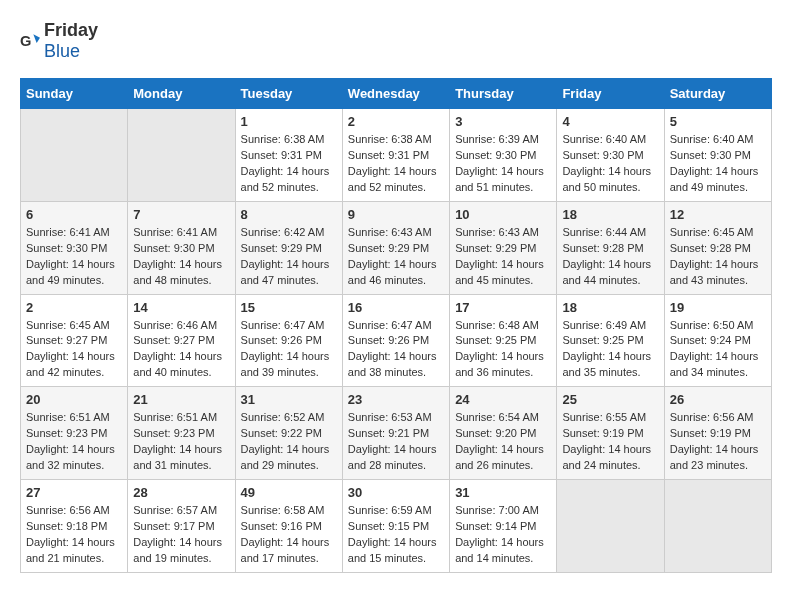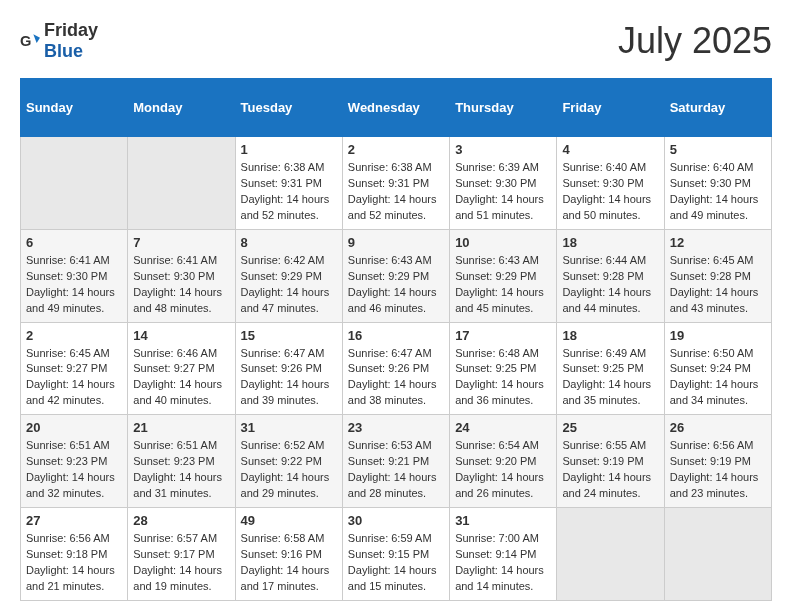--- a/index.html
+++ b/index.html
@@ -21,21 +21,21 @@
       align-items: center;
       gap: 4px;
     }
     .logo-text-general {
       font-size: 18px;
       font-weight: bold;
       color: #333;
     }
     .logo-text-blue {
       font-size: 18px;
-      font-weight: bold;
+      font-weight: normal;
       color: #1a5fa8;
     }
     .logo-icon {
       width: 20px;
       height: 20px;
     }
     .title-area {
       text-align: right;
     }
     .month-title {
@@ -50,21 +50,21 @@
     table {
       width: 100%;
       border-collapse: collapse;
       table-layout: fixed;
     }
     thead tr th {
       background-color: #1a73c1;
       color: white;
       font-size: 13px;
       font-weight: bold;
-      padding: 21px 5px;
+      padding: 7px 5px;
       text-align: left;
       border: 1px solid #1a73c1;
     }
     tbody tr td {
       border: 1px solid #ccc;
       vertical-align: top;
       padding: 5px;
       height: 90px;
       font-size: 10.5px;
       color: #333;
@@ -96,21 +96,20 @@
     <svg class="logo-icon" viewBox="0 0 30 30">
       <text x="0" y="22" font-size="22" font-weight="bold" fill="#333">G</text>
       <polygon points="20,5 30,10 25,18" fill="#1a73c1"></polygon>
     </svg>
     <div>
       <span class="logo-text-general">Friday</span><br>
       <span class="logo-text-blue">Blue</span>
     </div>
   </div>
   <div class="title-area">
-    <div class="month-title">July 2025</div>
   </div>
 </div>
 
 <table>
   <thead>
     <tr id="header-row">
     <th>Sunday</th>
         <th>Monday</th>
         <th>Tuesday</th>
         <th>Wednesday</th>

